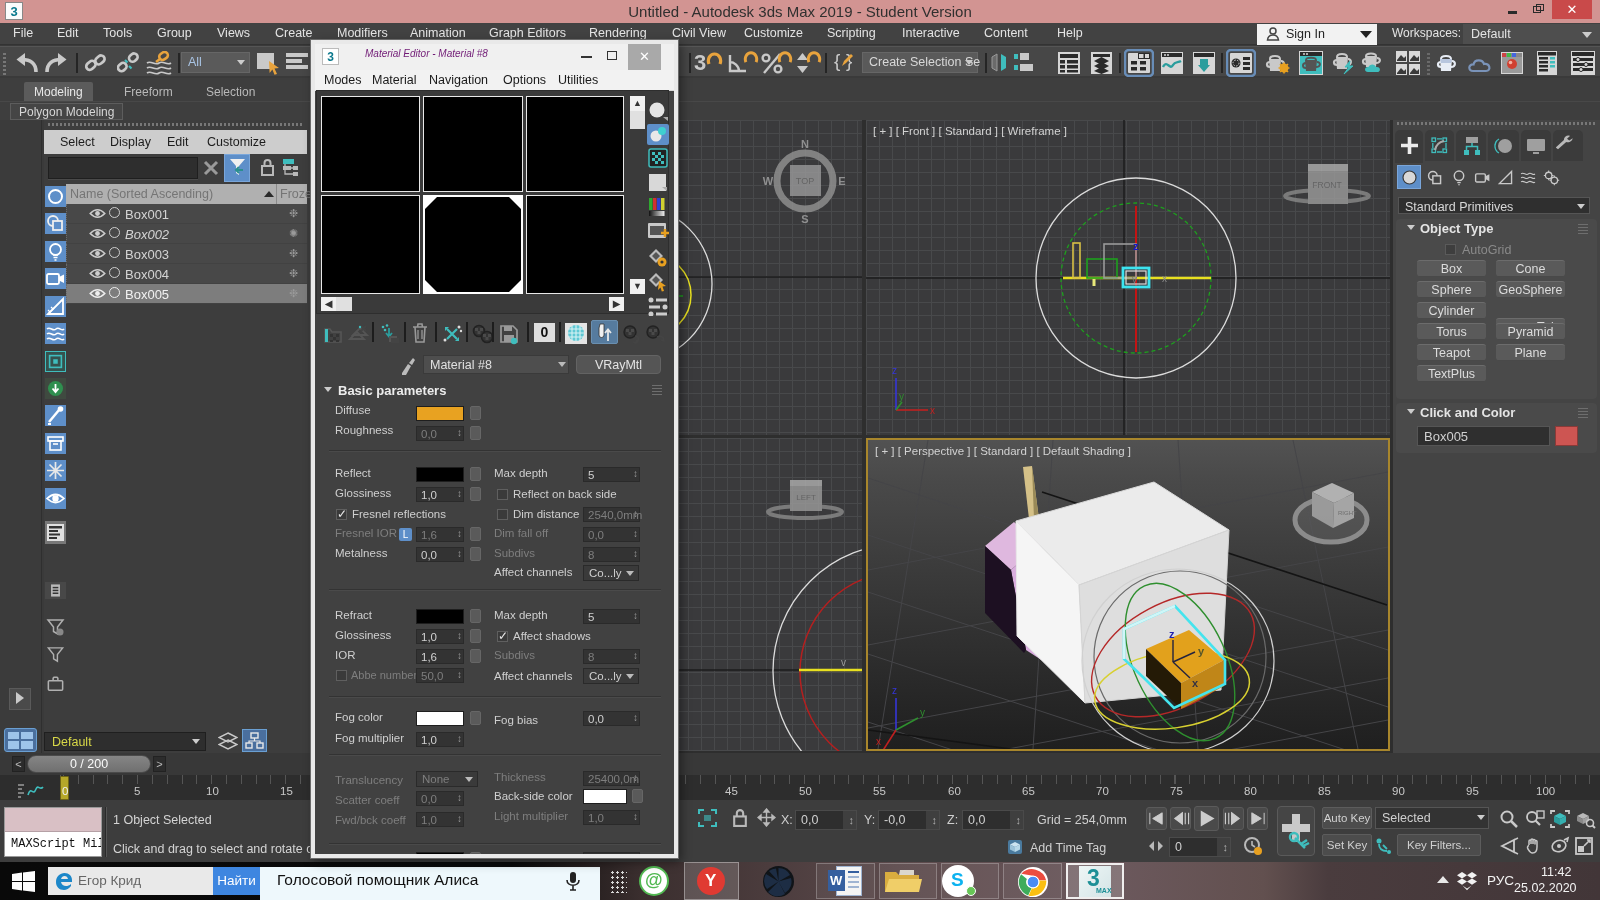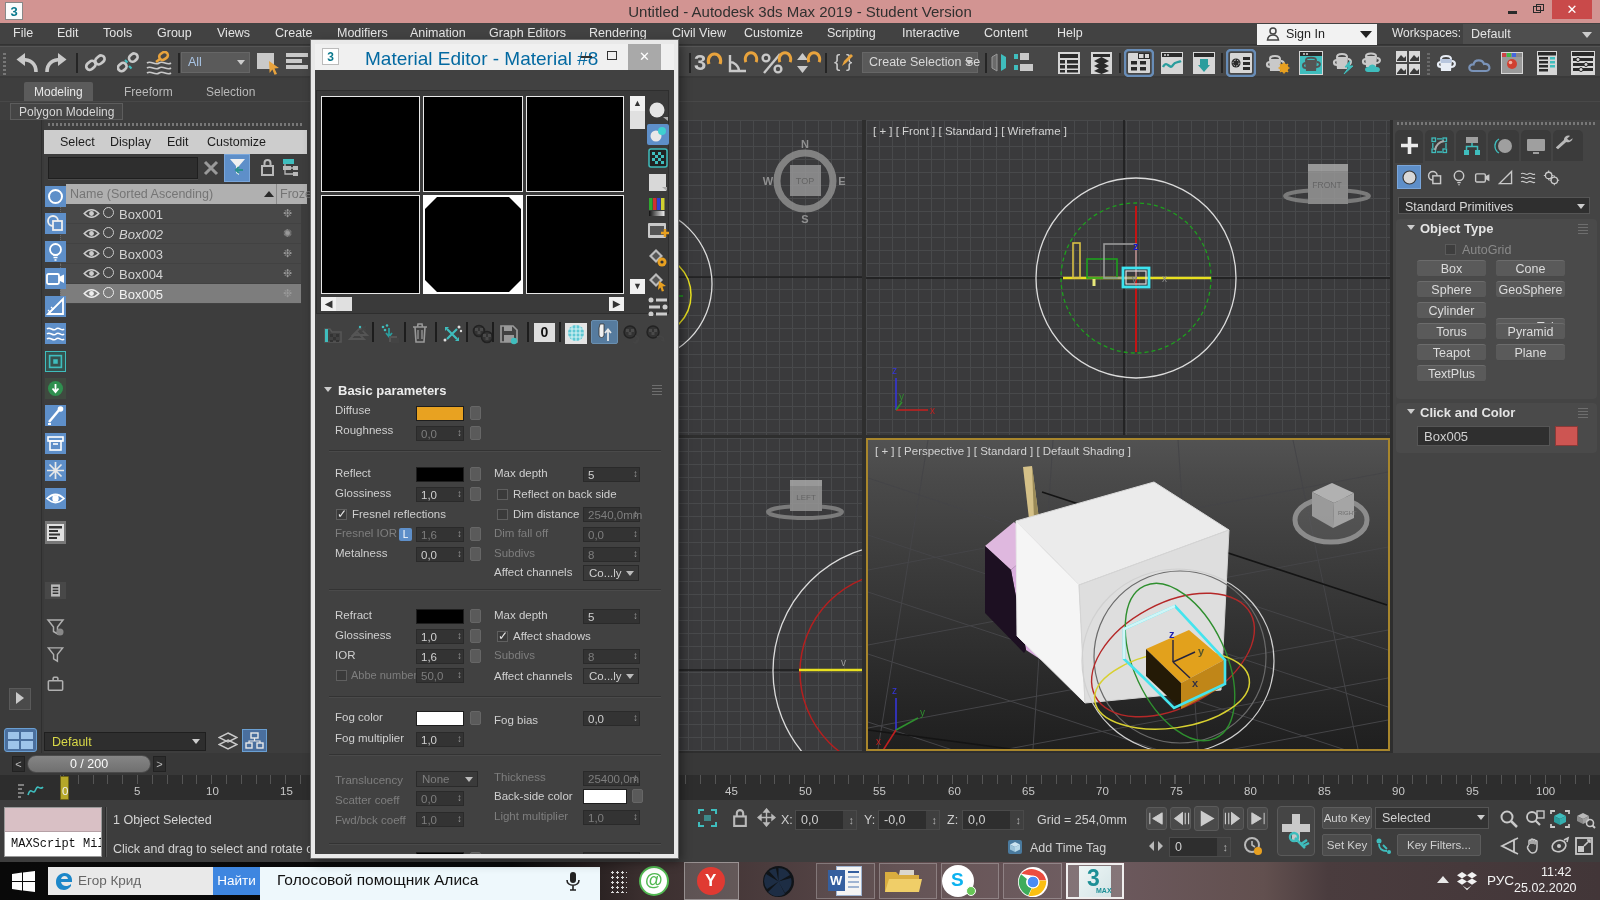--- a/index.html
+++ b/index.html
@@ -27,21 +27,21 @@
 #explorer { position:absolute; left:44px; top:0; width:270px; height:633px; background:#3d3d3d; }
 
 #vp { position:absolute; left:311px; top:0; width:1082px; height:633px; background:#2e2e2e; }
 .vport { position:absolute; overflow:hidden; }
 .vpgrid { background-color:#3a3a3c;
   background-image:linear-gradient(#48494b 1px, transparent 1px),linear-gradient(90deg,#48494b 1px, transparent 1px);
   background-size:13px 13px; }
 .vplabel { position:absolute; left:7px; top:5px; font-size:11.5px; color:#d2d2d2; }
 
 #cmdpanel { position:absolute; left:1393px; top:0; width:207px; height:633px; background:#444444; }
-.erow { position:absolute; left:16px; width:241px; height:20px; background:#484848; }
+.erow { position:absolute; left:22px; width:241px; height:20px; background:#484848; }
 .eye { position:absolute; left:22px; top:4px; width:17px; height:11px; }
 .rdot { position:absolute; left:42px; top:3px; width:11px; height:11px; border:1.5px solid #ccc; border-radius:50%; }
 .rname { position:absolute; left:58px; top:3px; font-size:13px; color:#d4d4d4; }
 .fric { position:absolute; left:222px; top:3px; font-size:11px; color:#9a9a9a; }
 .erow { border-left:1px dotted #6a6a6a; }
 #rows .erow { border-bottom:1px solid #424242; }
 .sic { position:absolute; left:1px; width:21px; height:21px; background:#5e8fc9; }
 .sic svg { width:100%; height:100%; }
 .obtn { position:absolute; width:69px; height:17px; background:#5a5a5a; border-radius:3px; border-top:1px solid #6c6c6c; border-bottom:1px solid #494949; color:#dcdcdc; font-size:12.5px; text-align:center; line-height:16px; }
 .rlnum { position:absolute; top:10px; font-size:11.5px; color:#c8c8c8; }
@@ -990,24 +990,31 @@
       <path d="M16 7.4 L21 10.6 L16 13.8 L11 10.6 Z" fill="#f2f2f2"></path>
       <path d="M6.5 14.5 L11 17.4 L15.5 14.5 L11 19.2 Z" fill="#f2f2f2"></path>
     </svg>
   <span class="abs" style="left:1487px;top:11px;font-size:13.5px;color:#f2f2f2;">РУС</span>
   <span class="abs" style="left:1541px;top:3px;font-size:12.5px;color:#f2f2f2;">11:42</span>
   <span class="abs" style="left:1514px;top:19px;font-size:12.5px;color:#f2f2f2;">25.02.2020</span>
 </div>
 <div id="mated">
   <div id="mtitle">
     <span class="abs" style="left:7px;top:4px;width:17px;height:17px;background:#fff;border:1px solid #bbb;text-align:center;font-size:12px;font-weight:bold;color:#0a788c;line-height:16px;">3</span>
-    <span class="abs" style="left:50px;top:4px;font-size:19px;color:#0369a1;">Material Editor - Material #8</span>
+    <span class="abs" style="left:50px;top:4px;font-size:10px;color:#701a75;font-style:italic;">Material Editor - Material #8</span>
     <span class="abs" style="left:266px;top:12px;width:11px;height:2px;background:#333;"></span>
     <span class="abs" style="left:292px;top:7px;width:10px;height:9px;border:1.5px solid #333;"></span>
     <span class="abs" style="left:313px;top:0px;width:33px;height:26px;background:#a9a9a9;color:#fff;text-align:center;font-size:13px;line-height:25px;">✕</span>
+  </div>
+  <div id="mmenu">
+    <span style="left:9px;">Modes</span>
+      <span style="left:57px;">Material</span>
+      <span style="left:114px;">Navigation</span>
+      <span style="left:188px;">Options</span>
+      <span style="left:243px;">Utilities</span>
   </div>
   <div class="abs" style="left:1px;top:46px;width:353px;height:224px;background:#3a3a3a;border:1px solid #2e2e2e;">
     <div class="slot" style="left:4px;top:5px;"></div>
     <div class="slot" style="left:106px;top:5px;width:100px;"></div>
     <div class="slot" style="left:209px;top:5px;width:98px;"></div>
     <div class="slot" style="left:4px;top:104px;height:99px;"></div>
     <div class="slot" style="left:106px;top:104px;width:100px;height:99px;background:#fff;border:1.5px solid #fff;">
       <svg width="100" height="99" style="position:absolute;left:-1px;top:-1px;">
           <polygon points="14,2 86,2 98,14 98,85 86,97 14,97 2,85 2,14" fill="#000"></polygon>
         </svg>
@@ -1141,20 +1148,30 @@
     <svg class="abs" style="left:306px;top:3px;" width="22" height="22" viewBox="0 0 22 22">
         <circle cx="9" cy="9" r="6" fill="#333" stroke="#222" stroke-width="1.4"></circle>
         <path d="M5 6 H8 V9 H5 Z M10 6 H13 V9 H10 Z M7.5 9 H10.5 V12 H7.5 Z" fill="#4a4a4a"></path>
         <path d="M14 13 C18 14 19 17 15 20 L12 19 M15 20 L16 17" fill="none" stroke="#444" stroke-width="1.6"></path>
       </svg>
     <svg class="abs" style="left:329px;top:3px;" width="22" height="22" viewBox="0 0 22 22">
         <circle cx="9" cy="9" r="6" fill="#333" stroke="#222" stroke-width="1.4"></circle>
         <path d="M5 6 H8 V9 H5 Z M10 6 H13 V9 H10 Z M7.5 9 H10.5 V12 H7.5 Z" fill="#4a4a4a"></path>
         <path d="M13 14 C17 12 20 14 20 18 L17 17 M20 18 L19 15" fill="none" stroke="#444" stroke-width="1.6"></path>
       </svg>
+  </div>
+  <div class="abs" style="left:0;top:310px;width:359px;height:25px;">
+    <svg class="abs" style="left:84px;top:2px;" width="18" height="20" viewBox="0 0 18 20">
+        <path d="M3 17 L9 8 L12 10 L7 19 L3 19 Z" fill="#bbb"></path>
+        <path d="M10 7 L14 2 L16 4 L13 9 Z" fill="#bbb"></path>
+      </svg>
+    <span class="abs" style="left:108px;top:1px;width:146px;height:19px;background:#4e4e4e;border:1px solid #3a3a3a;"></span>
+    <span class="abs" style="left:115px;top:4px;font-size:12.5px;color:#e0e0e0;">Material #8</span>
+    <span class="abs" style="left:243px;top:8px;width:0;height:0;border-left:4px solid transparent;border-right:4px solid transparent;border-top:5px solid #bbb;"></span>
+    <span class="abs" style="left:261px;top:1px;width:85px;height:19px;background:#555;border:1px solid #636363;border-radius:4px;color:#e4e4e4;font-size:12.5px;text-align:center;line-height:18px;">VRayMtl</span>
   </div>
   <div id="mparams">
     <span class="abs" style="left:9px;top:339px;width:0;height:0;border-left:4px solid transparent;border-right:4px solid transparent;border-top:5px solid #ccc;"></span>
     <span class="abs" style="left:23px;top:335px;font-size:13px;font-weight:bold;color:#ececec;">Basic parameters</span>
     <span class="abs" style="left:337px;top:337px;width:10px;height:10px;background:repeating-linear-gradient(0deg,#6e6e6e 0,#6e6e6e 1px,transparent 1px,transparent 3px);"></span>
     <span class="mlbl" style="left:20px;top:356px;">Diffuse</span>
     <span class="mswa" style="left:101px;top:358px;background:#e8a221;"></span>
     <span class="mbtn" style="left:155px;top:358px;"></span>
     <span class="mlbl" style="left:20px;top:376px;">Roughness</span>
     <span class="mfld g" style="left:101px;top:378px;">0,0<i>↕</i></span>

